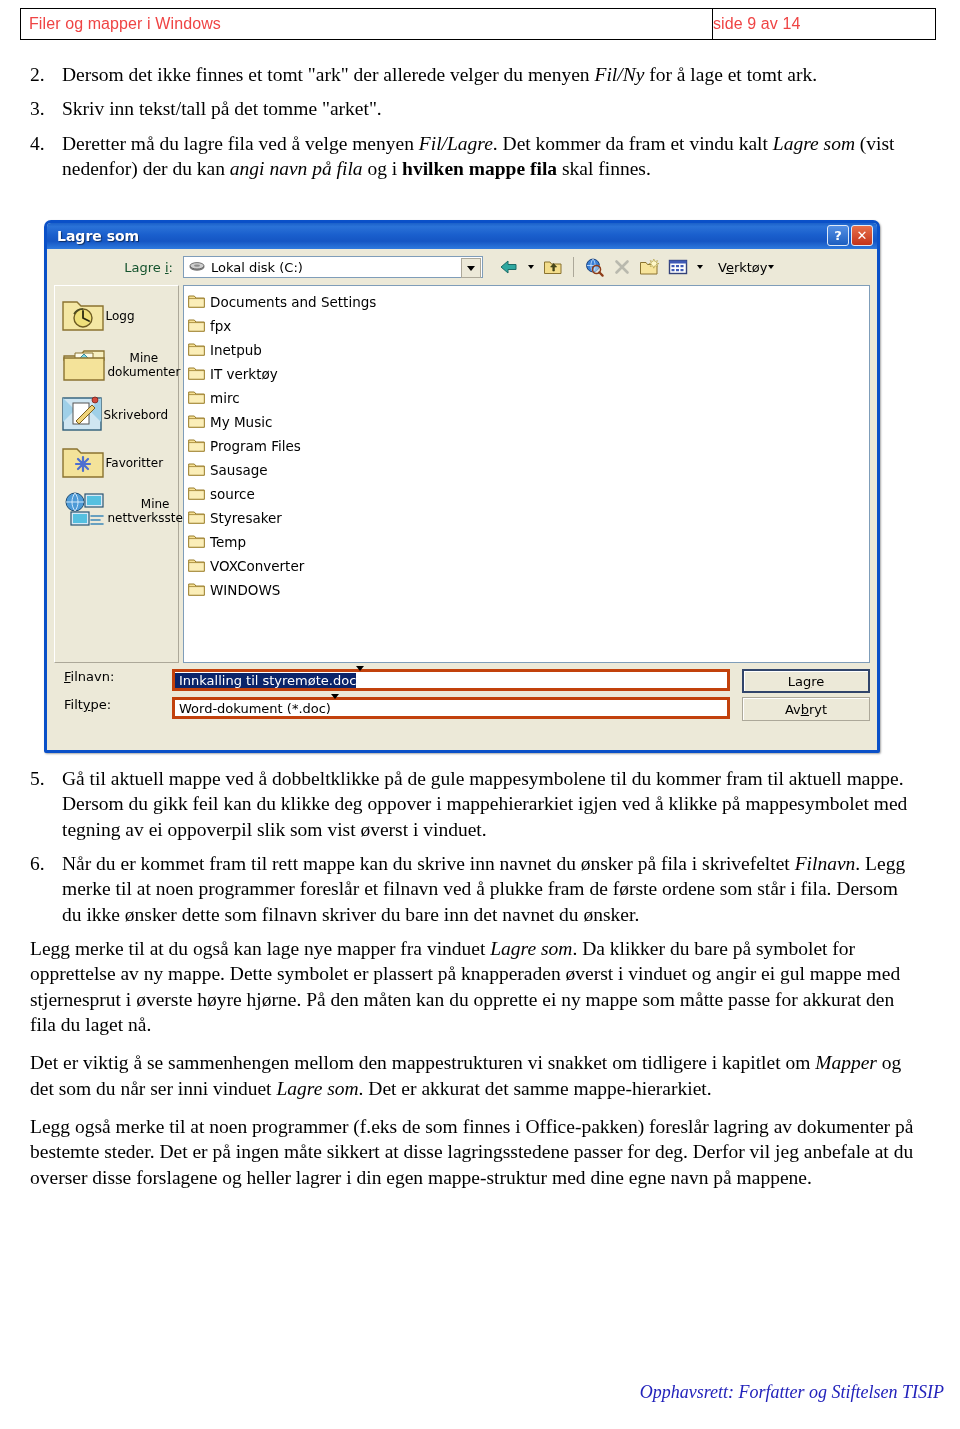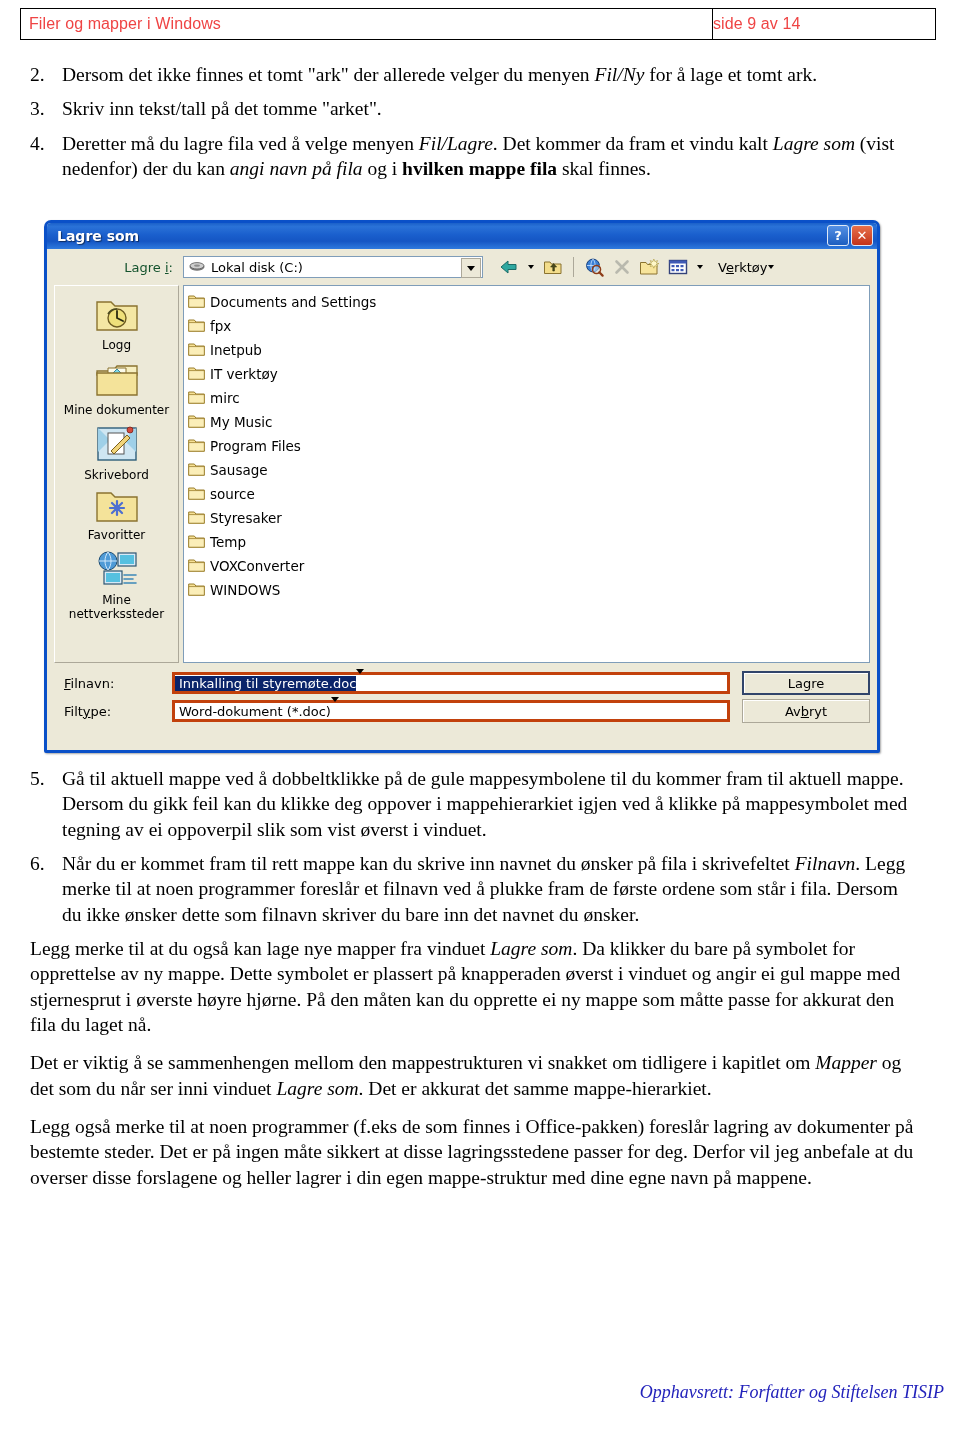--- a/index.html
+++ b/index.html
@@ -115,37 +115,37 @@
   .mainrow{display:flex;padding:0 7px;box-sizing:border-box;}
   .places{
     width:125px;height:378px;
     background:#ece9d8;
     border:1px solid #ffffff;border-right-color:#aca899;border-bottom-color:#aca899;
     box-sizing:border-box;
     display:flex;flex-direction:column;align-items:center;
     padding-top:10px;gap:6px;
   }
   .place{
-    width:112px;display:flex;flex-direction:column;align-items:center;
+    width:112px;display:flex;flex-direction:row;align-items:center;
     gap:1px;
   }
   .place-label{
     font-size:12px;font-family:"DejaVu Sans",sans-serif;text-align:center;
     line-height:1.15;color:#000;
   }
   .filelist{
     flex:1;margin-left:4px;height:378px;background:#fff;
     border:1px solid #7f9db9;box-sizing:border-box;
     padding:4px 2px 2px 4px;overflow:hidden;
   }
   .fitem{display:flex;align-items:center;gap:5px;height:24px;}
   .fname{font-size:13.5px;font-family:"DejaVu Sans",sans-serif;}
 
   .bottomrow{padding:6px 7px 0 7px;box-sizing:border-box;}
-  .brow{display:flex;align-items:center;height:28px;}
+  .brow{display:flex;height:28px;}
   .blabel{
     width:118px;text-align:left;padding-left:10px;box-sizing:border-box;
     font-size:13px;font-family:"DejaVu Sans",sans-serif;
   }
   .bcombo{
     flex:1;height:22px;background:#fff;border:3px solid #c2410c;
     position:relative;display:flex;align-items:center;box-sizing:border-box;
     margin-right:12px;
   }
   .bcombo .btext{font-size:13px;padding-left:4px;font-family:"DejaVu Sans",sans-serif;}

